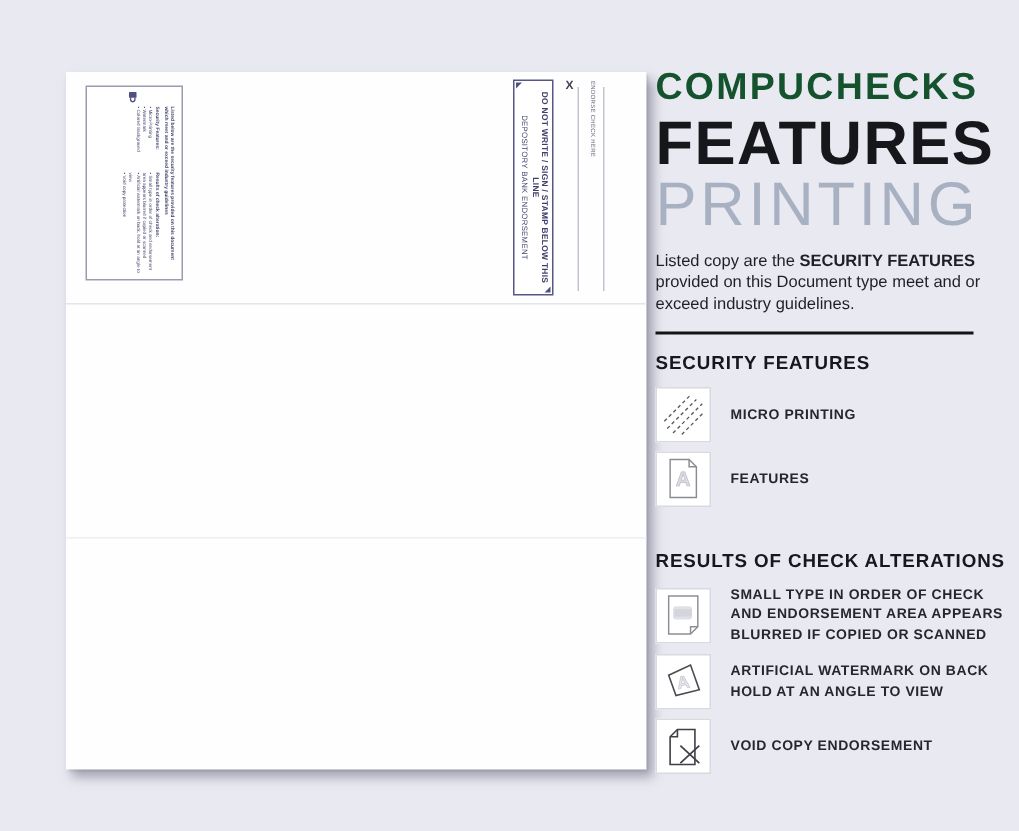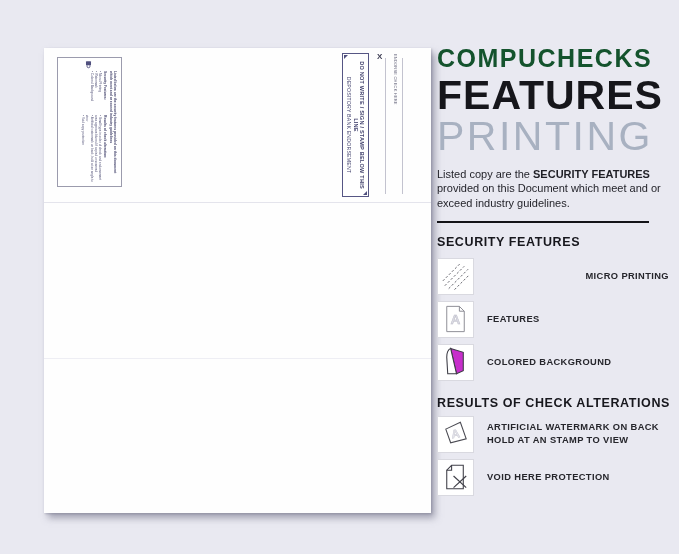--- a/index.html
+++ b/index.html
@@ -42,23 +42,23 @@
   .eh-inner{width:44px;height:8px;font-size:4px;color:#6b6b80;letter-spacing:.2px;white-space:nowrap;}
 
   
   .panel{position:absolute;left:437px;top:44px;width:237px;}
   .brand1{font-size:25px;font-weight:700;color:#14532d;letter-spacing:1.5px;}
   .brand2{font-size:41px;font-weight:800;color:#16161b;letter-spacing:1px;line-height:1;margin-top:2px;}
   .brand3{font-size:41px;font-weight:400;color:#a8b1c1;letter-spacing:2.5px;line-height:1;margin-top:0px;}
   .intro{margin:10px 0 0;font-size:11px;line-height:1.3;color:#1f1f26;}
   .divider{height:2px;background:#141418;width:212px;margin-top:11px;}
   .sect{font-size:12.5px;font-weight:700;color:#17171d;letter-spacing:.6px;margin:12px 0 0;}
-  .sect2{margin-top:15px;}
+  .sect2{margin-top:29px;}
   .feat-row{display:flex;align-items:center;margin-top:6px;}
-  .feat-row.first{margin-top:9px;text-align:right;}
+  .feat-row.first{margin-top:9px;}
   .icon-box{width:37px;height:37px;background:#fff;border:1px solid #d9d9e0;box-sizing:border-box;
             display:flex;align-items:center;justify-content:center;flex:none;}
   .feat-label{margin-left:13px;font-size:9.3px;font-weight:700;letter-spacing:.4px;color:#26262c;line-height:1.45;width:182px;}
 </style>
 </head>
 <body>
 
 <div class="stage">
 
   <div class="paper">
@@ -110,21 +110,21 @@
       <div class="rot eh-inner">ENDORSE CHECK HERE</div>
     </div>
     <div class="e-line e-line2"></div>
   </div>
 
   <div class="panel">
     <div class="brand1">COMPUCHECKS</div>
     <div class="brand2">FEATURES</div>
     <div class="brand3">PRINTING</div>
 
-    <p class="intro"><span>Listed copy are the </span><b>SECURITY FEATURES</b><span> provided on this Document which meet and or exceed industry guidelines.</span></p>
+    <p class="intro"><span>Listed copy are the </span><b>SECURITY FEATURES</b><span> provided on this Document type meet and or exceed industry guidelines.</span></p>
 
     <div class="divider"></div>
 
     <h2 class="sect">SECURITY FEATURES</h2>
 
     <div class="feat-row first">
       <div class="icon-box">
         <svg width="36" height="36" viewBox="0 0 36 36">
           <g stroke="#55555e" stroke-width="0.9" stroke-dasharray="2.4 2" fill="none">
             <line x1="5" y1="23" x2="23" y2="5"></line>
@@ -141,49 +141,51 @@
       <div class="icon-box">
         <svg width="36" height="36" viewBox="0 0 36 36">
           <path d="M9 5 L22 5 L27 10 L27 31 L9 31 Z" fill="#fff" stroke="#8b8b94" stroke-width="1"></path>
           <path d="M22 5 L22 10 L27 10" fill="none" stroke="#8b8b94" stroke-width="1"></path>
           <text x="18" y="23" font-size="14" font-weight="bold" text-anchor="middle" fill="#dcdce4" stroke="#bcbcc8" stroke-width="0.5" font-family="Liberation Sans, sans-serif">A</text>
         </svg>
       </div>
       <div class="feat-label">FEATURES</div>
     </div>
 
-    <div class="feat-row">
-      <div class="icon-box">
-        <svg width="36" height="36" viewBox="0 0 36 36">
-          <path d="M13 4 L26 8 L26 27 L19 30 Z" fill="#c72ecb" stroke="#3d3d46" stroke-width="1.1"></path>
-          <path d="M13 4 L19 30 L10 30 L9 13 Q9 6 13 4 Z" fill="#fff" stroke="#3d3d46" stroke-width="1.1"></path>
-        </svg>
-      </div>
-      <div class="feat-label">COLORED BACKGROUND</div>
-    </div>
 
     <h2 class="sect sect2">RESULTS OF CHECK ALTERATIONS</h2>
 
+    <div class="feat-row first">
+      <div class="icon-box">
+        <svg width="36" height="36" viewBox="0 0 36 36">
+          <path d="M8 5 L28 5 L28 26 L23 31 L8 31 Z" fill="#fff" stroke="#8d8d96" stroke-width="1"></path>
+          <path d="M28 26 L23 26 L23 31" fill="none" stroke="#8d8d96" stroke-width="1"></path>
+          <rect x="11" y="12" width="13" height="9" rx="2" fill="#e0e0e7"></rect>
+          <rect x="12" y="14" width="12" height="5" fill="#d4d4dd"></rect>
+        </svg>
+      </div>
+      <div class="feat-label">SMALL TYPE IN ORDER OF CHECK AND ENDORSEMENT AREA APPEARS BLURRED IF COPIED OR SCANNED</div>
+    </div>
 
     <div class="feat-row">
       <div class="icon-box">
         <svg width="36" height="36" viewBox="0 0 36 36">
           <path d="M8 13 L23 6 L29 23 L13 27 Z" fill="#fff" stroke="#4a4a52" stroke-width="1.1"></path>
           <text x="18" y="22" font-size="12" font-weight="bold" text-anchor="middle" fill="#e6e6ec" stroke="#c9c9d3" stroke-width="0.5" transform="rotate(-10 18 18)" font-family="Liberation Sans, sans-serif">A</text>
         </svg>
       </div>
-      <div class="feat-label">ARTIFICIAL WATERMARK ON BACK HOLD AT AN STAMP TO VIEW</div>
+      <div class="feat-label">ARTIFICIAL WATERMARK ON BACK HOLD AT AN ANGLE TO VIEW</div>
     </div>
 
     <div class="feat-row">
       <div class="icon-box">
         <svg width="36" height="36" viewBox="0 0 36 36">
           <path d="M14 6 L26 6 L26 30 L9 30 L9 11 Z" fill="#fff" stroke="#3f3f48" stroke-width="1.1"></path>
           <path d="M14 6 L14 11 L9 11" fill="none" stroke="#3f3f48" stroke-width="1.1"></path>
           <line x1="16" y1="17" x2="29" y2="29" stroke="#3f3f48" stroke-width="1.2"></line>
           <line x1="29" y1="17" x2="16" y2="29" stroke="#3f3f48" stroke-width="1.2"></line>
         </svg>
       </div>
-      <div class="feat-label">VOID HERE PROTECTION</div>
+      <div class="feat-label">VOID COPY ENDORSEMENT</div>
     </div>
 
   </div>
 </div>
 
 </body></html>

